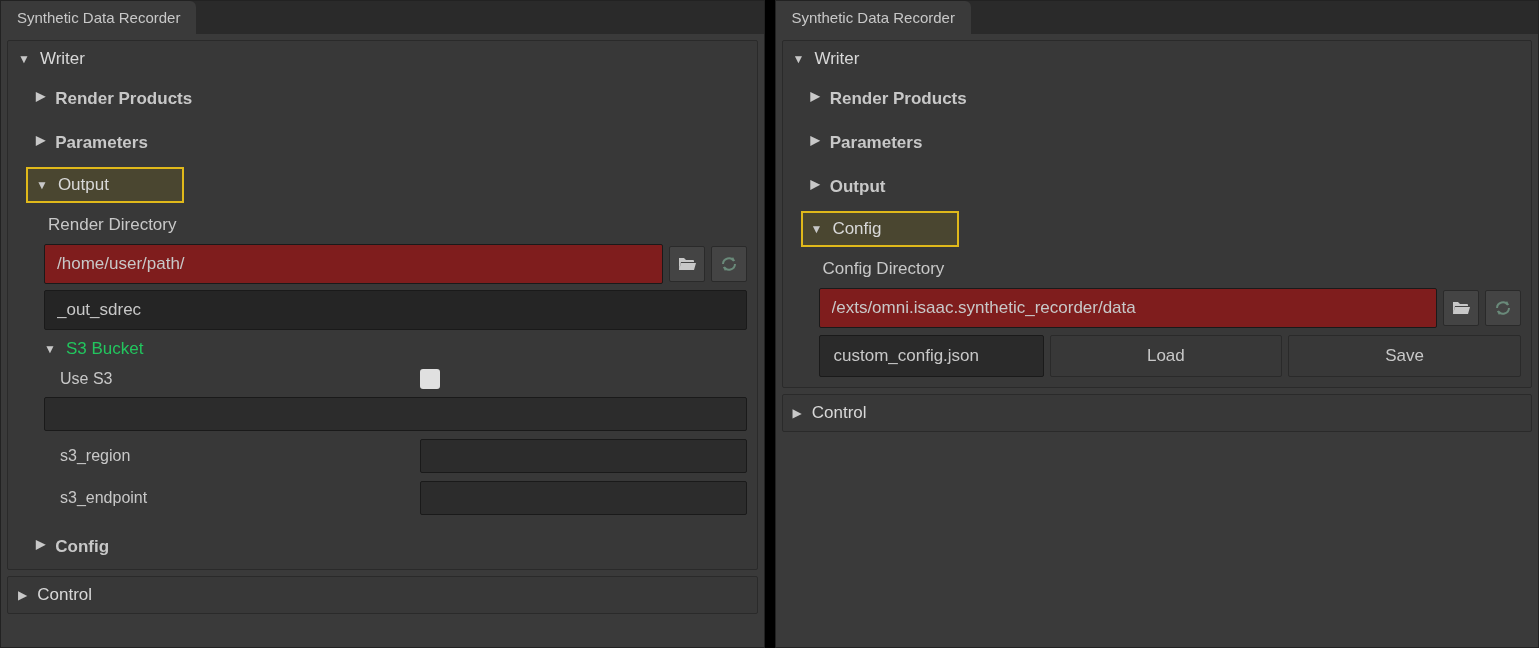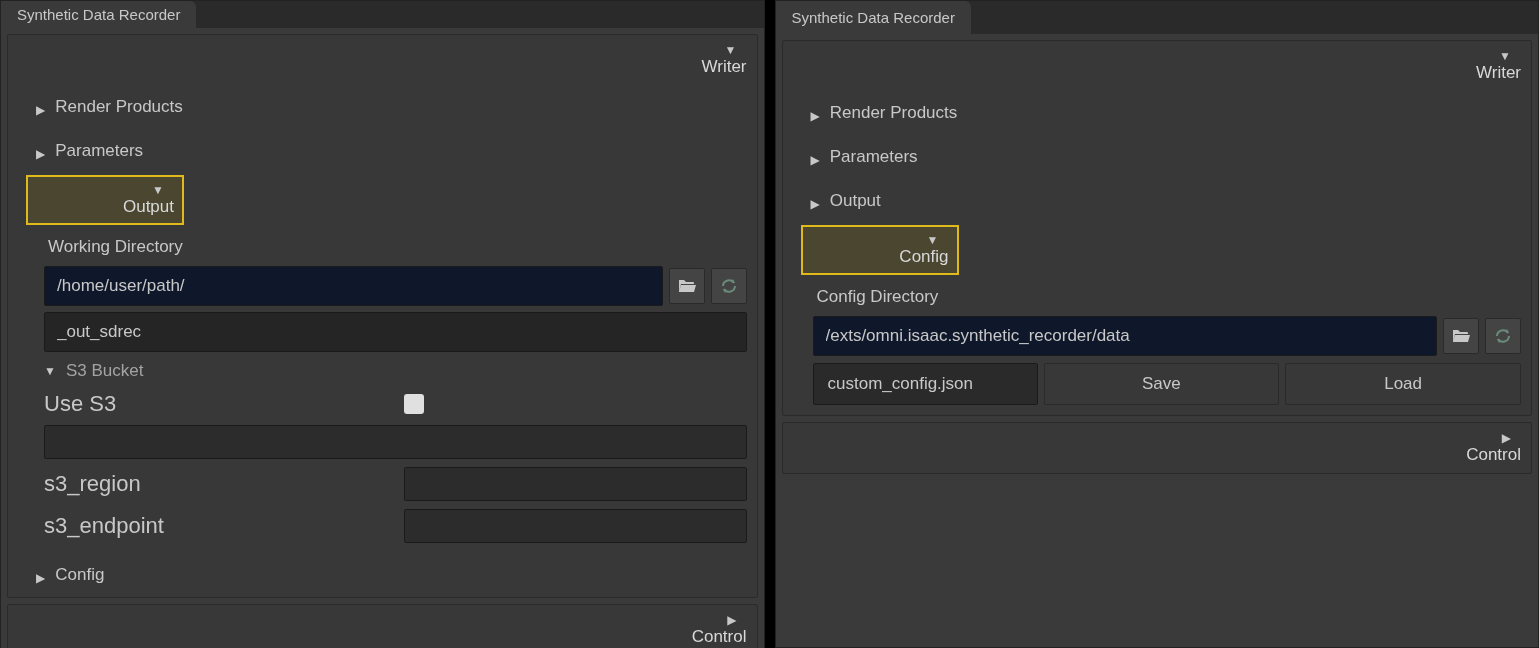--- a/index.html
+++ b/index.html
@@ -47,68 +47,68 @@
       flex: 1;
     }
     .section {
       background: #383838;
       border: 1px solid #2a2a2a;
       border-radius: 2px;
       margin-bottom: 6px;
     }
     .section-header {
       display: flex;
-      align-items: flex-end;
+      align-items: center;
       padding: 8px 10px;
       font-size: 17px;
       color: #d8d8d8;
       cursor: pointer;
-      flex-direction: column;
     }
     .section-header.highlighted {
       border: 2px solid #e0b91a;
       background: #4a4630;
       margin: 2px;
       padding: 6px 8px;
     }
     .triangle {
       display: inline-block;
       margin-right: 10px;
       font-size: 12px;
       color: #c8c8c8;
     }
     .triangle-down::before { content: "▼"; }
     .triangle-right::before { content: "▶"; }
     .subsection {
       padding: 4px 12px 4px 28px;
     }
     .sub-header {
       display: flex;
-      align-items: flex-end;
+      align-items: flex-start;
       padding: 8px 0;
       font-size: 17px;
       color: #c8c8c8;
       cursor: pointer;
+      font-weight: bold;
     }
     .sub-content {
       padding: 4px 10px 6px 10px;
     }
     .field-label {
       padding: 6px 0 6px 18px;
       font-size: 17px;
       color: #c8c8c8;
     }
     .input-row {
       display: flex;
       align-items: center;
       gap: 6px;
       padding: 3px 0 3px 14px;
     }
     .text-input {
-      background: #0f172a;
+      background: #7f1d1d;
       border: 1px solid #1a1a1a;
       color: #c8c8c8;
       padding: 9px 12px;
       font-size: 17px;
       flex: 1;
       border-radius: 2px;
     }
     .text-input.dark {
       background: #252525;
     }
@@ -124,22 +124,23 @@
       cursor: pointer;
     }
     .kv-row {
       display: flex;
       align-items: center;
       padding: 4px 0 4px 14px;
       gap: 10px;
     }
     .kv-label {
       width: 350px;
-      font-size: 22px;
-      color: #c8c8c8;
+      font-size: 16px;
+      color: #c8c8c8;
+      margin-left: 16px;
     }
     .kv-input {
       flex: 1;
       background: #2c2c2c;
       border: 1px solid #1a1a1a;
       height: 34px;
       border-radius: 2px;
       color: #c8c8c8;
       padding: 0 10px;
       font-size: 17px;
@@ -149,21 +150,21 @@
       height: 20px;
       background: #e0e0e0;
       border-radius: 3px;
       cursor: pointer;
     }
     .sub-sub-header {
       display: flex;
       align-items: center;
       padding: 6px 0 6px 14px;
       font-size: 17px;
-      color: #a3a3a3;
+      color: #22c55e;
       cursor: pointer;
     }
     .config-row {
       display: flex;
       gap: 6px;
       padding: 4px 0 4px 14px;
     }
     .config-filename {
       background: #2a2a2a;
       border: 1px solid #1a1a1a;
@@ -214,21 +215,21 @@
           <span>Parameters</span>
         </div>
       </div>
 
       <div class="section-header highlighted" style="margin-left:18px; margin-right:auto; width:158px;">
         <span class="triangle triangle-down"></span>
         <span>Output</span>
       </div>
 
       <div class="sub-content" style="padding-left:22px;">
-        <div class="field-label">Working Directory</div>
+        <div class="field-label">Render Directory</div>
         <div class="input-row">
           <input class="text-input" value="/home/user/path/" style="">
           <div class="icon-button">
             <svg width="20" height="16" viewBox="0 0 20 16">
                 <path fill="#c8c8c8" d="M2 2h5l2 2h7a1 1 0 011 1v1H4L2 14V2zm2 5h15l-2 7H2l2-7z"></path>
               </svg>
           </div>
           <div class="icon-button">
             <svg width="20" height="20" viewBox="0 0 20 20">
                 <path fill="none" stroke="#6a8a7a" stroke-width="2" d="M4 10a6 6 0 0111-3M16 10a6 6 0 01-11 3"></path>
@@ -311,40 +312,40 @@
           <span class="triangle triangle-right"></span>
           <span>Output</span>
         </div>
       </div>
 
       <div class="section-header highlighted" style="margin-left:18px; margin-right:auto; width:158px;">
         <span class="triangle triangle-down"></span>
         <span>Config</span>
       </div>
 
-      <div class="sub-content" style="padding-left:16px;">
+      <div class="sub-content" style="padding-left:22px;">
         <div class="field-label">Config Directory</div>
         <div class="input-row">
           <input class="text-input" value="/exts/omni.isaac.synthetic_recorder/data" style="">
           <div class="icon-button">
             <svg width="20" height="16" viewBox="0 0 20 16">
                 <path fill="#c8c8c8" d="M2 2h5l2 2h7a1 1 0 011 1v1H4L2 14V2zm2 5h15l-2 7H2l2-7z"></path>
               </svg>
           </div>
           <div class="icon-button">
             <svg width="20" height="20" viewBox="0 0 20 20">
                 <path fill="none" stroke="#6a8a7a" stroke-width="2" d="M4 10a6 6 0 0111-3M16 10a6 6 0 01-11 3"></path>
                 <path fill="#6a8a7a" d="M14 3l2 4-4-1zM6 17l-2-4 4 1z"></path>
               </svg>
           </div>
         </div>
         <div class="config-row">
           <input class="config-filename" value="custom_config.json" style="">
+          <div class="config-button">Load</div>
           <div class="config-button">Save</div>
-          <div class="config-button">Load</div>
         </div>
       </div>
     </div>
 
     <div class="section">
       <div class="section-header">
         <span class="triangle triangle-right"></span>
         <span>Control</span>
       </div>
     </div>

